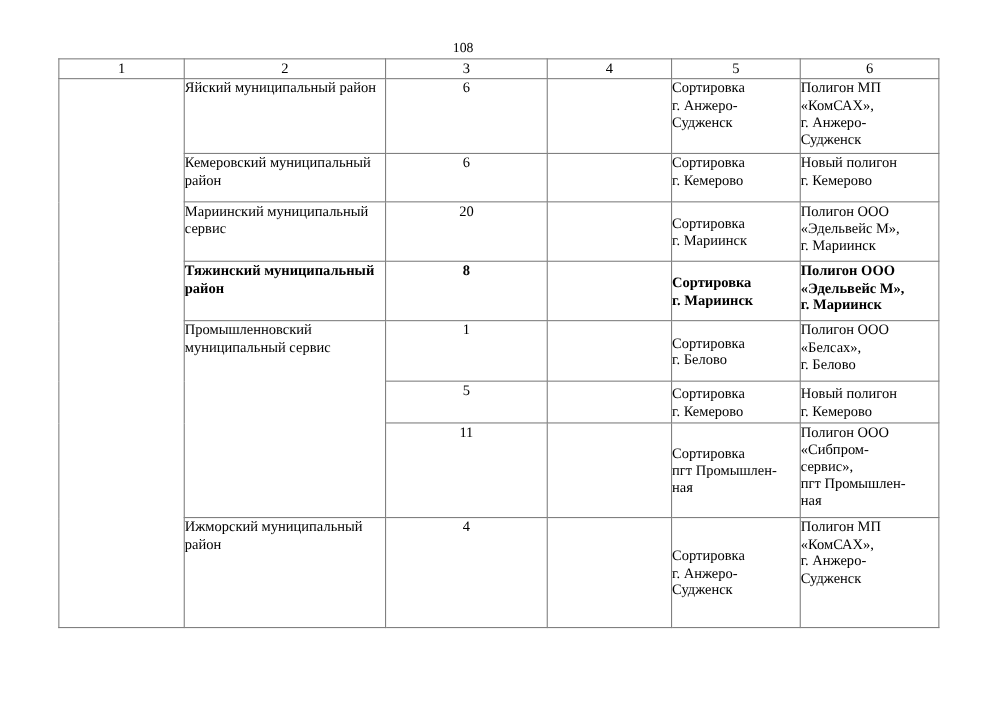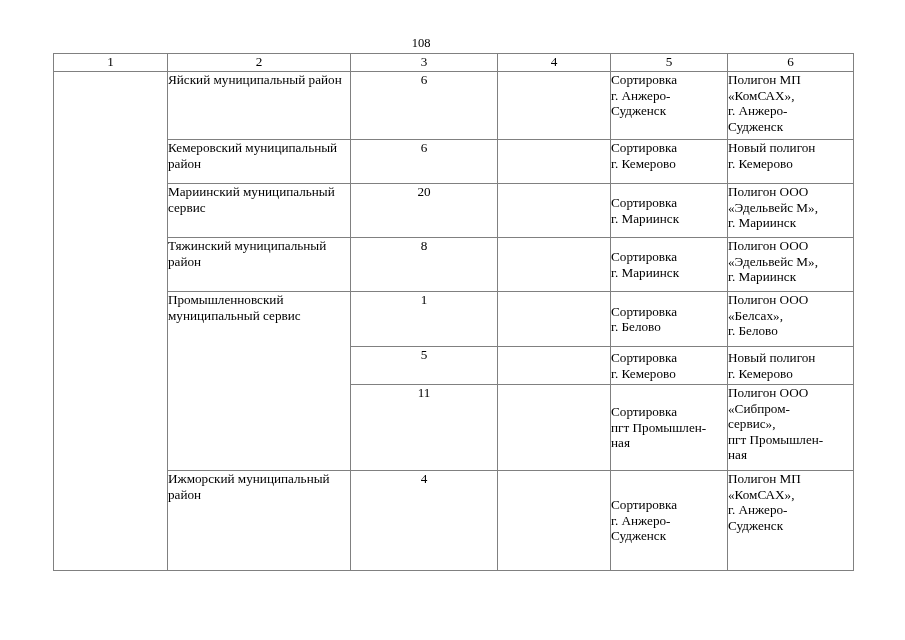--- a/index.html
+++ b/index.html
@@ -136,21 +136,21 @@
         <td class="name">Мариинский муниципальный сервис</td>
         <td class="num">20</td>
         <td class="empty"></td>
         <td class="txt nowrapline mid">Сортировка
 г. Мариинск</td>
         <td class="txt nowrapline">Полигон ООО
 «Эдельвейс М»,
 г. Мариинск</td>
       </tr>
 
-      <tr style="height:54px;">
+      <tr style="height:54px;font-weight:bold;">
         <td class="name">Тяжинский муниципальный район</td>
         <td class="num">8</td>
         <td class="empty"></td>
         <td class="txt nowrapline mid">Сортировка
 г. Мариинск</td>
         <td class="txt nowrapline">Полигон ООО
 «Эдельвейс М»,
 г. Мариинск</td>
       </tr>
 

